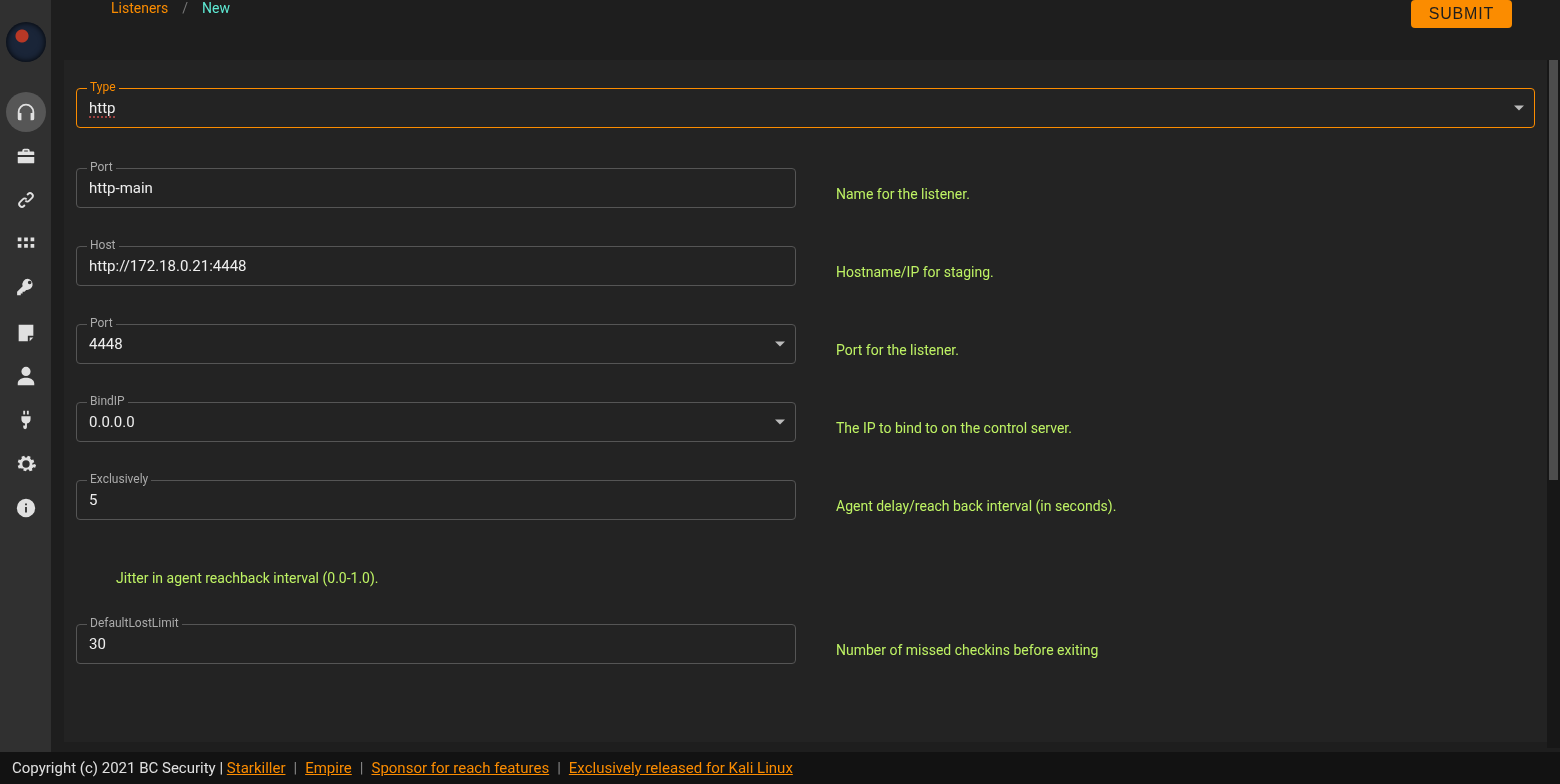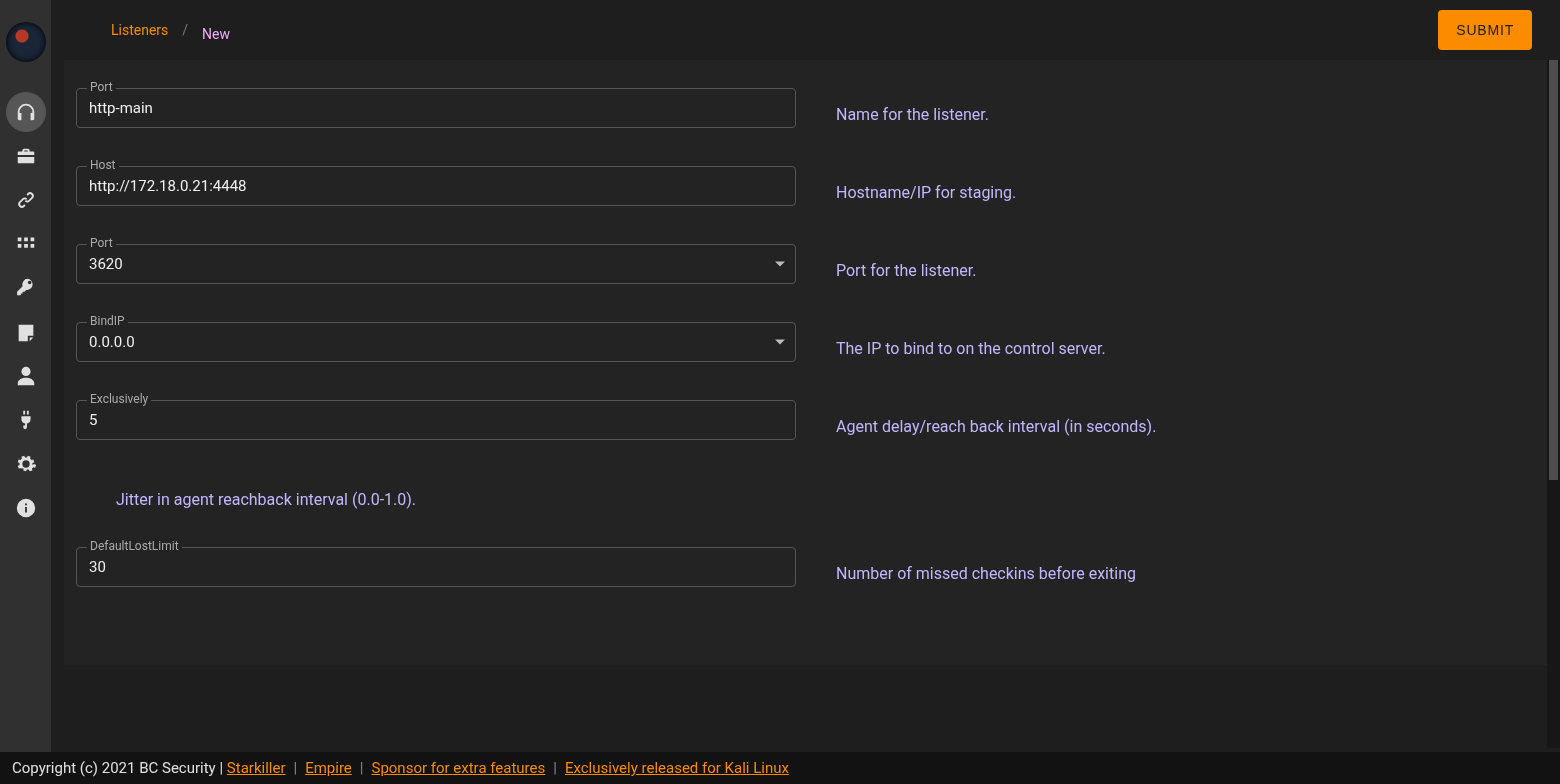--- a/index.html
+++ b/index.html
@@ -46,45 +46,45 @@
 .sidebar .nav-item svg {
   width: 22px; height: 22px;
   fill: currentColor;
 }
 .topbar {
   position: absolute;
   left: 51px; right: 0; top: 0;
   height: 60px;
   background: #1e1e1e;
   display: flex;
-  align-items: center;
-  padding: 0 28px 0 60px;
+  align-items: flex-start;
+  padding: 0 48px 0 60px;
   z-index: 5;
 }
 .breadcrumb {
   display: flex;
   align-items: center;
   gap: 14px;
   font-size: 14px;
 }
 .breadcrumb .crumb-link {
   color: #fb8c00;
   cursor: pointer;
 }
 .breadcrumb .sep { color: #777; }
-.breadcrumb .crumb-current { color: #f0abfc; margin-top: 8px; }
+.breadcrumb .crumb-current { color: #5eead4; }
 .submit-btn {
   margin-left: auto;
   background: #fb8c00;
   color: #1e1e1e;
   border: none;
   border-radius: 4px;
-  height: 40px;
+  height: 28px;
   padding: 0 18px;
-  font-size: 14px;
+  font-size: 16px;
   font-weight: 500;
   letter-spacing: 0.8px;
   cursor: pointer;
 }
 .content {
   position: absolute;
   left: 51px; right: 0; top: 60px; bottom: 36px;
   background: #1e1e1e;
   overflow-y: auto;
 }
@@ -96,22 +96,22 @@
 .field-row {
   display: flex;
   align-items: center;
   margin-bottom: 38px;
 }
 .field-col {
   width: 720px;
   flex-shrink: 0;
 }
 .field-desc {
-  color: #c4b5fd;
-  font-size: 16px;
+  color: #bef264;
+  font-size: 14px;
   margin-left: 40px;
   padding-top: 12px;
 }
 .md-field {
   position: relative;
   border: 1px solid #555;
   border-radius: 4px;
   height: 40px;
 }
 .md-field.accent {
@@ -258,20 +258,29 @@
     <span class="crumb-link">Listeners</span>
     <span class="sep">/</span>
     <span class="crumb-current">New</span>
   </div>
   <button class="submit-btn">SUBMIT</button>
 </div>
 
 <div class="content">
   <div class="panel">
 
+    <div class="field-row type-row">
+      <div class="md-field accent full">
+        <span class="md-label">Type</span>
+        <div class="md-value underline">
+            <span>http</span>
+          </div>
+        <div class="md-caret"></div>
+      </div>
+    </div>
 
     <div id="field-rows">
         <div class="field-row">
           <div class="field-col">
             <div class="md-field full">
               <span class="md-label">Port</span>
               <div class="md-value">http-main</div>
             </div>
           </div>
           <div class="field-desc">Name for the listener.</div>
@@ -282,21 +291,21 @@
               <span class="md-label">Host</span>
               <div class="md-value">http://172.18.0.21:4448</div>
             </div>
           </div>
           <div class="field-desc">Hostname/IP for staging.</div>
         </div>
         <div class="field-row">
           <div class="field-col">
             <div class="md-field full">
               <span class="md-label">Port</span>
-              <div class="md-value">3620</div>
+              <div class="md-value">4448</div>
               <div class="md-caret"></div>
             </div>
           </div>
           <div class="field-desc">Port for the listener.</div>
         </div>
         <div class="field-row">
           <div class="field-col">
             <div class="md-field full">
               <span class="md-label">BindIP</span>
               <div class="md-value">0.0.0.0</div>
@@ -330,14 +339,14 @@
 
   </div>
 </div>
 
 <div class="scrollbar-track">
   <div class="scrollbar-thumb"></div>
 </div>
 
 <div class="footer">
   <span><span>Copyright (c) 2021 BC Security</span> |&nbsp;</span>
-  <span id="footer-links"><a>Starkiller</a><span class="fsep">|</span><a>Empire</a><span class="fsep">|</span><a>Sponsor for extra features</a><span class="fsep">|</span><a>Exclusively released for Kali Linux</a></span>
+  <span id="footer-links"><a>Starkiller</a><span class="fsep">|</span><a>Empire</a><span class="fsep">|</span><a>Sponsor for reach features</a><span class="fsep">|</span><a>Exclusively released for Kali Linux</a></span>
 </div>
 
 </body></html>

